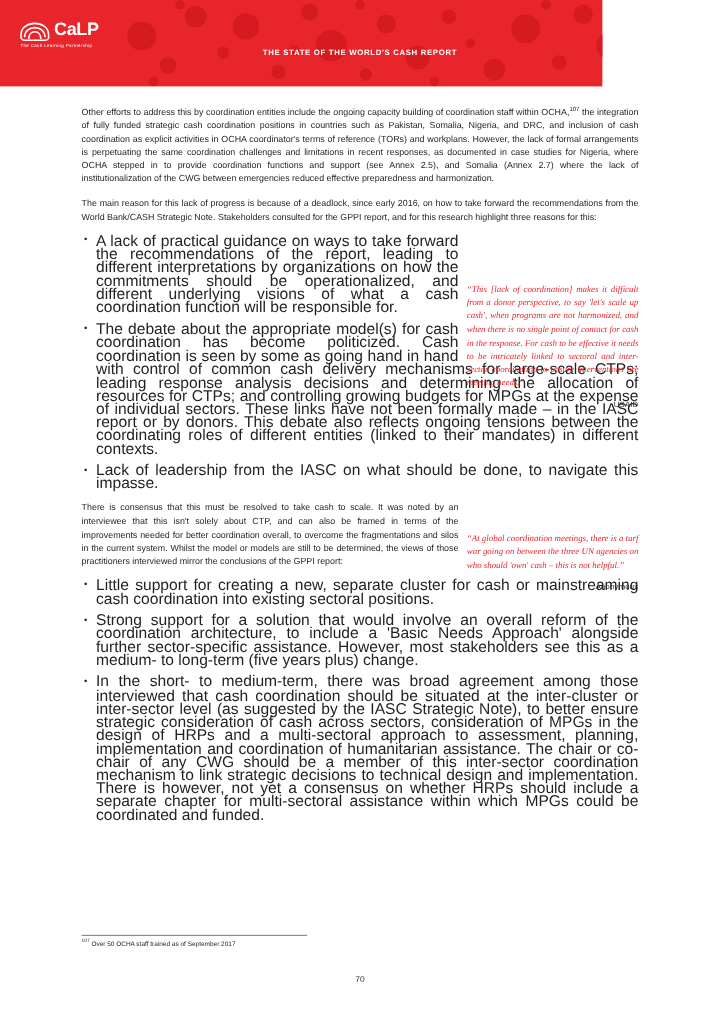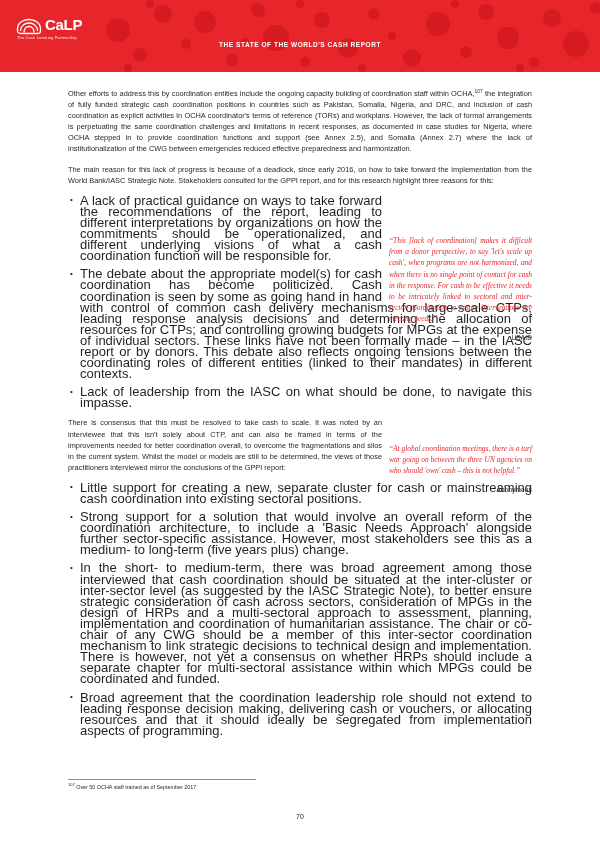--- a/index.html
+++ b/index.html
@@ -13,21 +13,21 @@
     font-family: "Liberation Sans", sans-serif;
     color: #231f20;
     position: relative;
     overflow: hidden;
   }
 
   
   .header {
     position: absolute;
     top: 0; left: 0;
-    width: 600px;
+    width: 502px;
     height: 72px;
     background: #e8252a;
     overflow: hidden;
   }
   .header .dots {
     position: absolute;
     top: 0; left: 0;
     width: 600px; height: 72px;
     opacity: 0.85;
   }
@@ -245,21 +245,21 @@
 
   <div class="header-title">THE STATE OF THE WORLD'S CASH REPORT</div>
 </div>
 
 <div class="page">
 
   <div class="content">
 
     <p class="body"><span>Other efforts to address this by coordination entities include the ongoing capacity building of coordination staff within OCHA,</span><sup>107</sup><span> the integration of fully funded strategic cash coordination positions in countries such as Pakistan, Somalia, Nigeria, and DRC, and inclusion of cash coordination as explicit activities in OCHA coordinator's terms of reference (TORs) and workplans. However, the lack of formal arrangements is perpetuating the same coordination challenges and limitations in recent responses, as documented in case studies for Nigeria, where OCHA stepped in to provide coordination functions and support (see Annex 2.5), and Somalia (Annex 2.7) where the lack of institutionalization of the CWG between emergencies reduced effective preparedness and harmonization.</span></p>
 
-    <p class="body">The main reason for this lack of progress is because of a deadlock, since early 2016, on how to take forward the implementation from the World Bank/IASC Strategic Note. Stakeholders consulted for the GPPI report, and for this research highlight three reasons for this:</p>
+    <p class="body">The main reason for this lack of progress is because of a deadlock, since early 2016, on how to take forward the recommendations from the World Bank/CASH Strategic Note. Stakeholders consulted for the GPPI report, and for this research highlight three reasons for this:</p>
 
     <div class="wrap-quote-1"></div>
 
     <ul class="bullets">
       <li>A lack of practical guidance on ways to take forward the recommendations of the report, leading to different interpretations by organizations on how the commitments should be operationalized, and different underlying visions of what a cash coordination function will be responsible for.</li>
       <li>The debate about the appropriate model(s) for cash coordination has become politicized. Cash coordination is seen by some as going hand in hand with control of common cash delivery mechanisms for large-scale CTPs; leading response analysis decisions and determining the allocation of resources for CTPs; and controlling growing budgets for MPGs at the expense of individual sectors. These links have not been formally made – in the IASC report or by donors. This debate also reflects ongoing tensions between the coordinating roles of different entities (linked to their mandates) in different contexts.</li>
       <li>Lack of leadership from the IASC on what should be done, to navigate this impasse.</li>
     </ul>
 
     <div class="clearfix"></div>
@@ -267,21 +267,20 @@
     <div class="wrap-quote-2"></div>
 
     <p class="body">There is consensus that this must be resolved to take cash to scale. It was noted by an interviewee that this isn't solely about CTP, and can also be framed in terms of the improvements needed for better coordination overall, to overcome the fragmentations and silos in the current system. Whilst the model or models are still to be determined, the views of those practitioners interviewed mirror the conclusions of the GPPI report:</p>
 
     <div class="clearfix"></div>
 
     <ul class="bullets">
       <li>Little support for creating a new, separate cluster for cash or mainstreaming cash coordination into existing sectoral positions.</li>
       <li>Strong support for a solution that would involve an overall reform of the coordination architecture, to include a 'Basic Needs Approach' alongside further sector-specific assistance. However, most stakeholders see this as a medium- to long-term (five years plus) change.</li>
       <li>In the short- to medium-term, there was broad agreement among those interviewed that cash coordination should be situated at the inter-cluster or inter-sector level (as suggested by the IASC Strategic Note), to better ensure strategic consideration of cash across sectors, consideration of MPGs in the design of HRPs and a multi-sectoral approach to assessment, planning, implementation and coordination of humanitarian assistance. The chair or co-chair of any CWG should be a member of this inter-sector coordination mechanism to link strategic decisions to technical design and implementation. There is however, not yet a consensus on whether HRPs should include a separate chapter for multi-sectoral assistance within which MPGs could be coordinated and funded.</li>
-      <li>Broad agreement that the coordination leadership role should not extend to leading response decision making, delivering cash or vouchers, or allocating resources and that it should ideally be segregated from implementation aspects of programming.</li>
     </ul>
 
   </div>
 
   <div class="quote" id="quote-2">
     <span>“At global coordination meetings, there is a turf war going on between the three UN agencies on who should 'own' cash – this is not helpful.”</span>
     <span class="attrib">Anonymous</span>
   </div>
 
   <div class="quote" id="quote-1">

